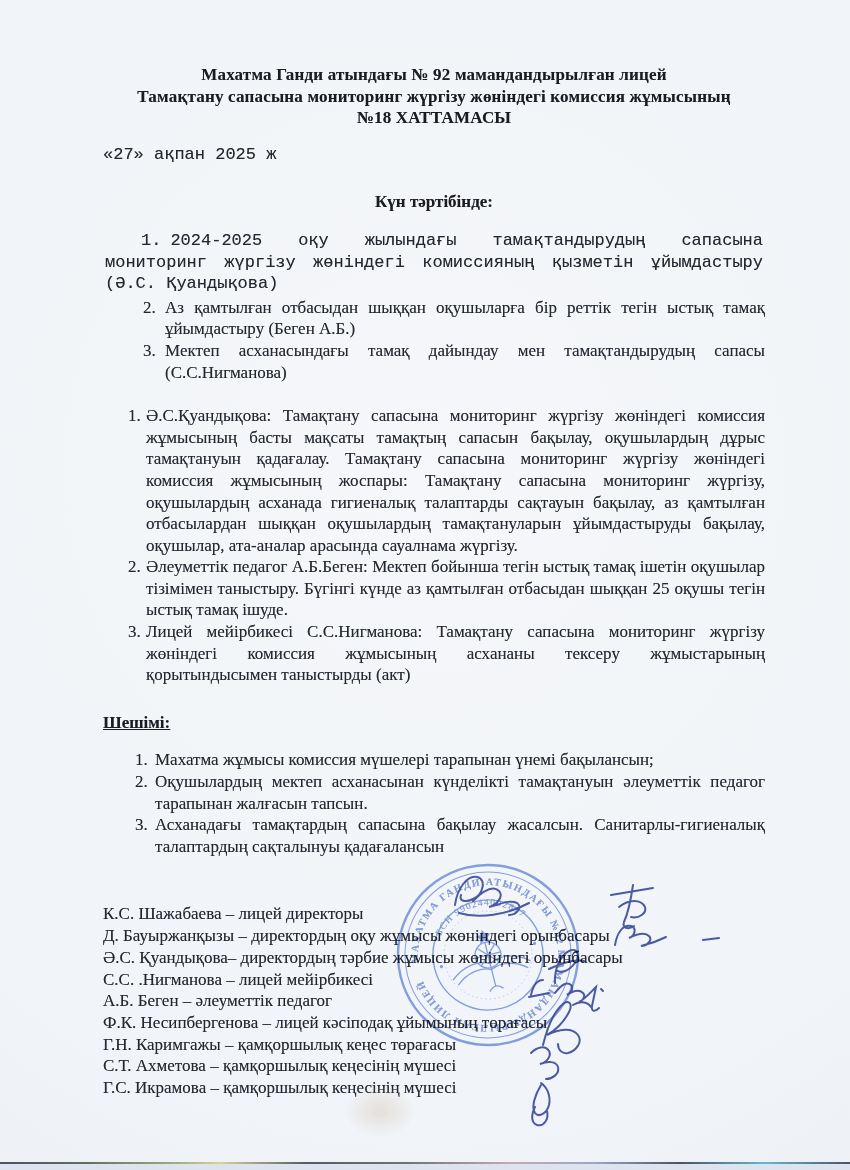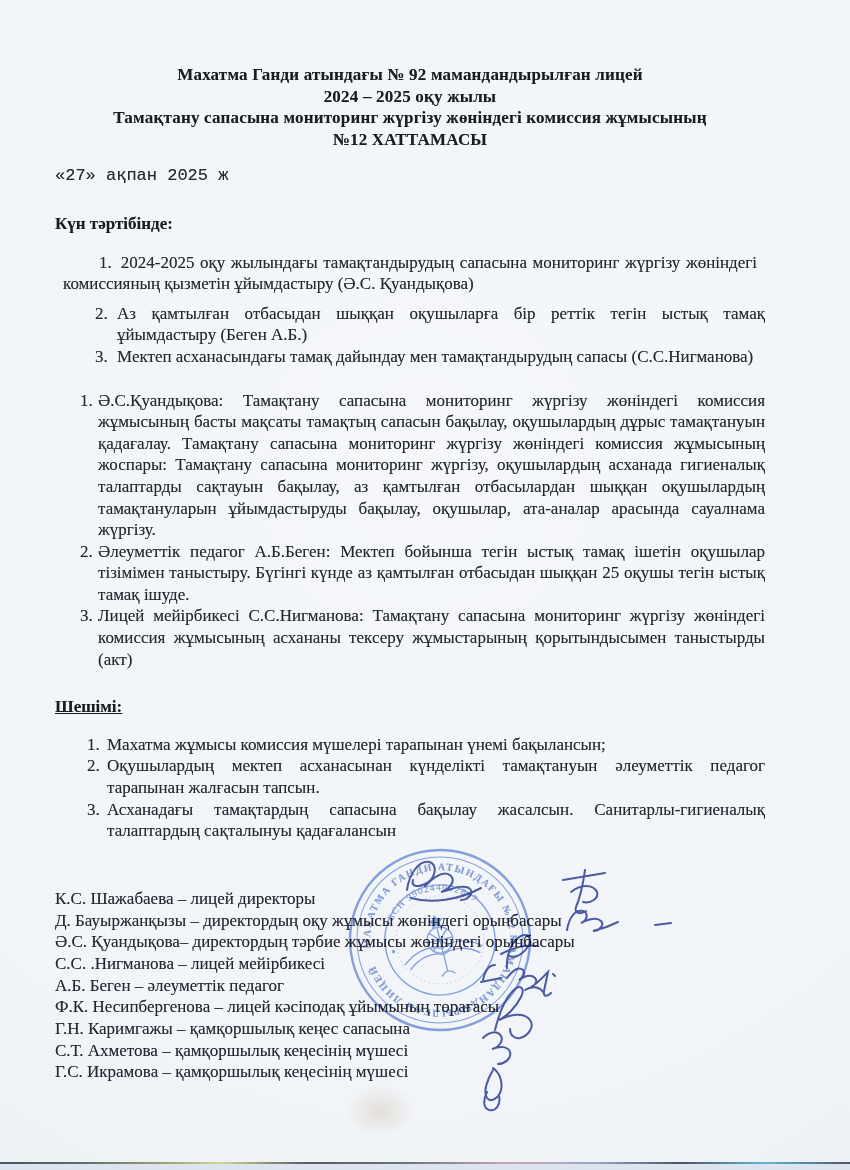--- a/index.html
+++ b/index.html
@@ -5,31 +5,31 @@
   html,body{margin:0;padding:0;}
   body{
     width:850px;height:1170px;position:relative;overflow:hidden;
     background:#eef1f6;
     font-family:"Liberation Serif","DejaVu Serif",serif;
   }
   .page{
     position:absolute;inset:0;
     background:
       radial-gradient(ellipse 120% 90% at 50% 40%, #f5f7fa 0%, #f1f4f8 60%, #e9edf4 100%);
-    padding:64px 85px 0 55px;
+    padding:64px 85px 0 103px;
     box-sizing:border-box;
     color:#25272e;
     font-size:17px;line-height:21.6px;
     text-shadow:0 0 .5px rgba(45,48,80,.45);
   }
   .hdr{ text-align:center;font-weight:bold;color:#1b1c21;letter-spacing:.2px; }
   .date{ margin-top:15px;font-family:Liberation Mono, monospace; }
-  .section-title{ font-weight:bold;margin-top:26px;color:#1b1c21; }
+  .section-title{ text-align:center;font-weight:bold;margin-top:26px;color:#1b1c21; }
   .block{ margin-top:17px; }
-  .p-first{ margin:8px;text-align:justify;text-indent:36px; }
+  .p-first{ margin:2px;text-align:justify;text-indent:36px;font-family:Liberation Mono, monospace; }
   .p-first .num{ padding-right:9px; }
   .li{ display:flex;align-items:flex-start; }
   .li .num{ flex:0 0 22px; }
   .li .txt{ flex:1;text-align:justify;font-family:Liberation Serif, serif; }
   .agenda .li{ margin-left:40px; }
   .speeches{ margin-top:22px; }
   .speeches .li{ margin-left:25px; }
   .speeches .li .num{ flex:0 0 18px; }
   .decide-title{ font-weight:bold;margin-top:26px;color:#1b1c21;text-decoration:underline; }
   .decisions{ margin-top:16px; }
@@ -57,23 +57,22 @@
     position:absolute;left:0;right:0;bottom:0;height:6px;background:#dde4ef;
   }
 </style>
 </head>
 <body>
 
 <div class="page">
 
   <div class="hdr">
     <div>Махатма Ганди атындағы  № 92 мамандандырылған лицей</div>
-    <div>2024 – 2025 оқу жылы</div>
     <div>Тамақтану сапасына мониторинг жүргізу жөніндегі комиссия жұмысының</div>
-    <div>№12 ХАТТАМАСЫ</div>
+    <div>№18 ХАТТАМАСЫ</div>
   </div>
 
   <div class="date">«27» ақпан 2025 ж</div>
 
   <div class="section-title">Күн тәртібінде:</div>
 
   <div class="block agenda">
     <p class="p-first"><span class="num">1.</span><span>2024-2025 оқу жылындағы тамақтандырудың сапасына мониторинг жүргізу жөніндегі комиссияның қызметін ұйымдастыру (Ә.С. Қуандықова)</span></p>
     <div class="li">
       <span class="num">2.</span>
@@ -117,21 +116,21 @@
     </div>
   </div>
 
   <div class="sign-block">
     <div class="sign-line">К.С. Шажабаева – лицей директоры</div>
     <div class="sign-line">Д. Бауыржанқызы  – директордың оқу жұмысы жөніндегі орынбасары</div>
     <div class="sign-line">Ә.С. Қуандықова– директордың тәрбие жұмысы жөніндегі орынбасары</div>
     <div class="sign-line">С.С. .Нигманова – лицей мейірбикесі</div>
     <div class="sign-line">А.Б. Беген – әлеуметтік педагог</div>
     <div class="sign-line">Ф.К. Несипбергенова – лицей кәсіподақ ұйымының төрағасы</div>
-    <div class="sign-line">Г.Н. Каримгажы – қамқоршылық кеңес сапасына</div>
+    <div class="sign-line">Г.Н. Каримгажы – қамқоршылық кеңес төрағасы</div>
     <div class="sign-line">С.Т. Ахметова – қамқоршылық кеңесінің мүшесі</div>
     <div class="sign-line">Г.С. Икрамова – қамқоршылық кеңесінің мүшесі</div>
 
     <svg class="overlay stamp-ink" viewBox="0 0 700 310">
 
       <g transform="translate(385,112) rotate(-14)" stroke="#5d83d6" fill="none" opacity="0.72">
         <circle r="90" stroke-width="2.4"></circle>
         <circle r="83" stroke-width="1"></circle>
         <circle r="55" stroke-width="1.4"></circle>
         <circle r="44" stroke-width=".7" stroke-dasharray="1.5 3" opacity=".6"></circle>

